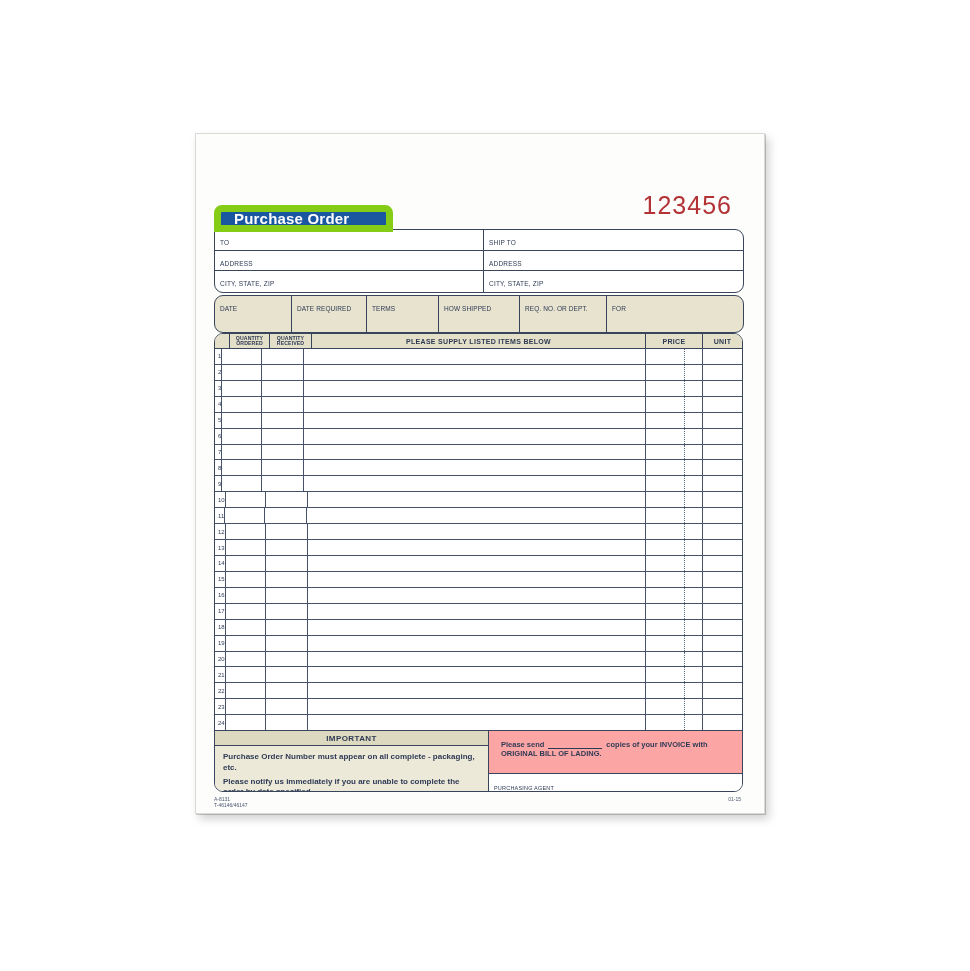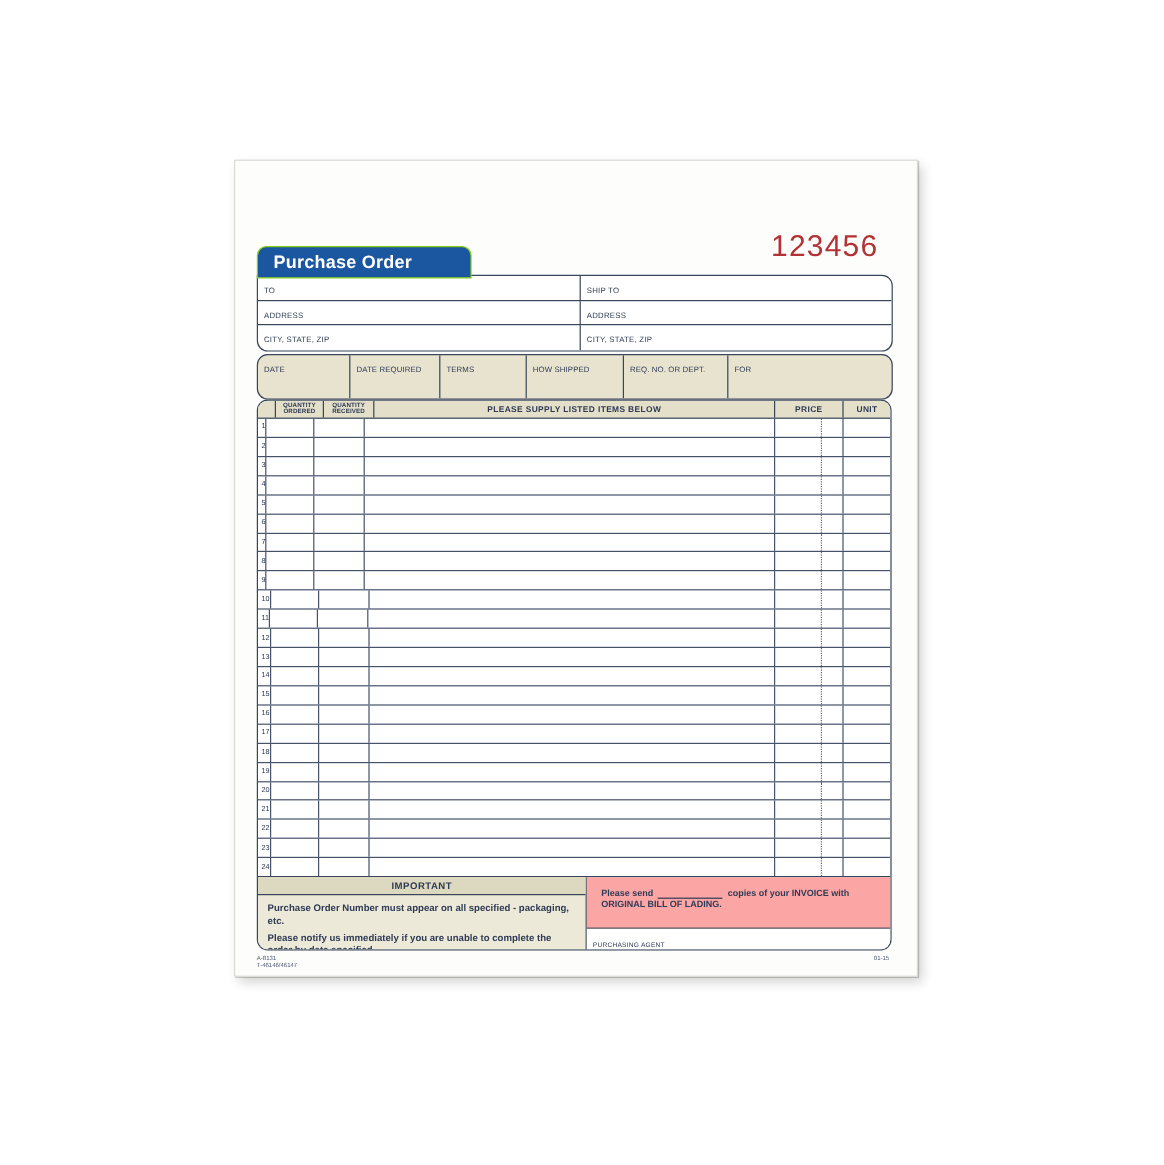--- a/index.html
+++ b/index.html
@@ -7,21 +7,21 @@
   .stage{position:relative;width:970px;height:971px;background:#ffffff;overflow:hidden;}
 
   .paper{position:absolute;left:195px;top:133px;width:568px;height:679px;
     background:#fdfdfb;border:1px solid #d9d9d6;
     box-shadow:4px 5px 9px rgba(0,0,0,0.18), 1px 1px 0 #cfcfcc;}
 
   .order-number{position:absolute;top:22px;right:32px;
     font-size:25px;letter-spacing:1px;color:#b23236;font-weight:500;margin-top:35px;}
 
   .title-tab{position:absolute;left:18px;top:71px;width:179px;height:27px;
-    background:#1b57a0;border:1px solid #84cc16;border-radius:8px 8px 0 0;
+    background:#1b57a0;border:7px solid #84cc16;border-radius:8px 8px 0 0;
     display:flex;align-items:center;z-index:3;box-sizing:border-box;}
   .title-tab span{color:#ffffff;font-weight:bold;font-size:15px;padding-left:13px;letter-spacing:.2px;}
 
   .addr-block{position:absolute;left:18px;top:95px;width:530px;height:64px;
     border:1.5px solid #39455a;border-radius:0 9px 9px 9px;overflow:hidden;
     background:#ffffff;box-sizing:border-box;display:grid;
     grid-template-columns:269px 1fr;grid-template-rows:21px 20px 1fr;z-index:2;}
   .addr-cell{border-right:1px solid #39455a;border-bottom:1px solid #39455a;
     padding:1px 0 0 5px;box-sizing:border-box;}
   .addr-cell.last-col{border-right:none;}
@@ -473,21 +473,21 @@
     <div class="c col-unit"></div>
   </div>
 </div>
 
       <div class="bottom">
         <div class="important-box">
           <div class="important-band">
             <span>IMPORTANT</span>
           </div>
           <div class="important-body">
-            <p>Purchase Order Number must appear on all specified - packaging, etc.</p>
+            <p>Purchase Order Number must appear on all complete - packaging, etc.</p>
             <p>Please notify us immediately if you are unable to complete the order by date specified.</p>
           </div>
         </div>
         <div class="right-box">
           <div class="send-note">
             <span>Please send</span><span class="blank"></span><span>copies of your INVOICE with ORIGINAL BILL OF LADING.</span>
           </div>
           <div class="agent-area">
             <span>PURCHASING AGENT</span>
           </div>

